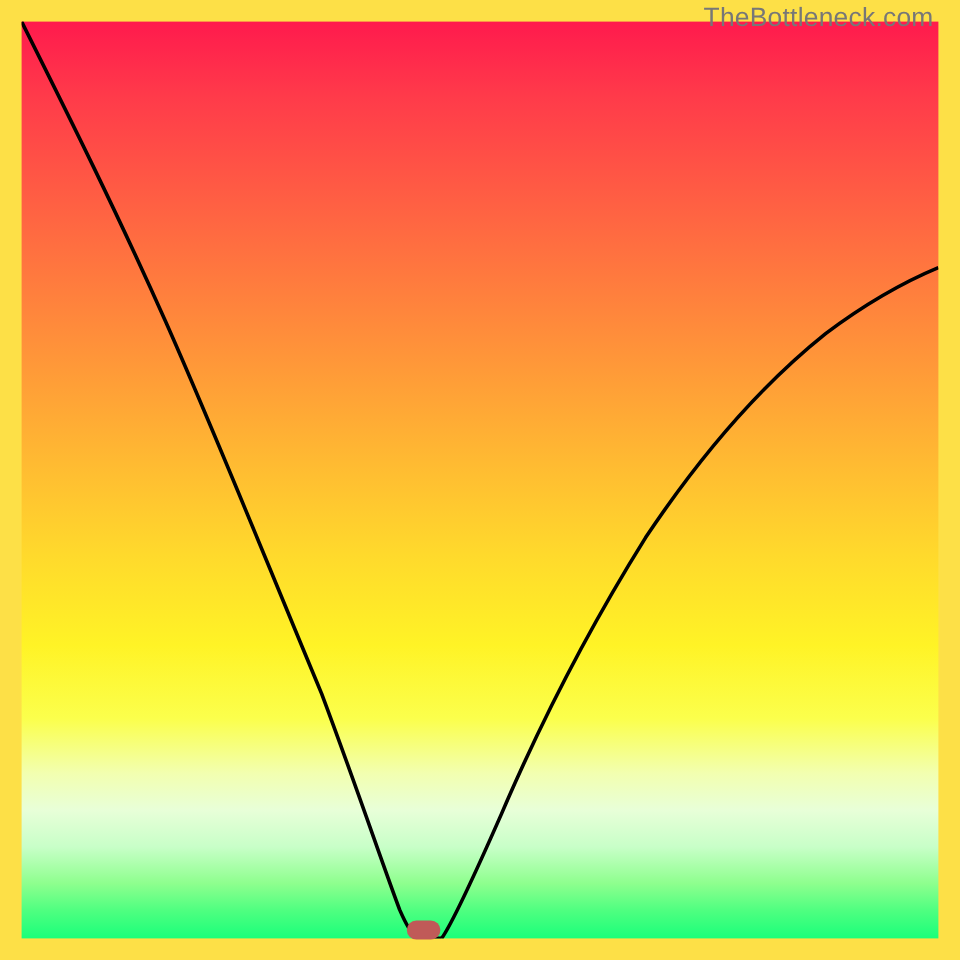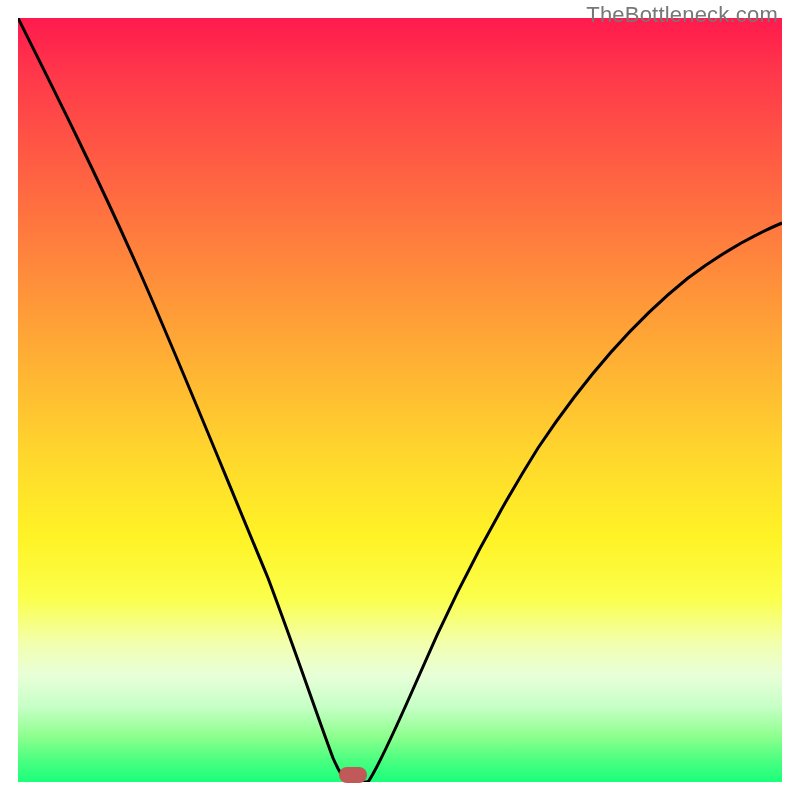--- a/index.html
+++ b/index.html
@@ -8,21 +8,21 @@
     width: 800px;
     height: 800px;
     background: #000;
     overflow: hidden;
     font-family: Arial, Helvetica, sans-serif;
   }
   .frame {
     position: relative;
     width: 800px;
     height: 800px;
-    background: #ffffff;
+    background: #fde047;
   }
   .plot-area {
     position: absolute;
     left: 18px;
     top: 18px;
     width: 764px;
     height: 764px;
     background: linear-gradient(
       to bottom,
       #ff1a4d 0%,

